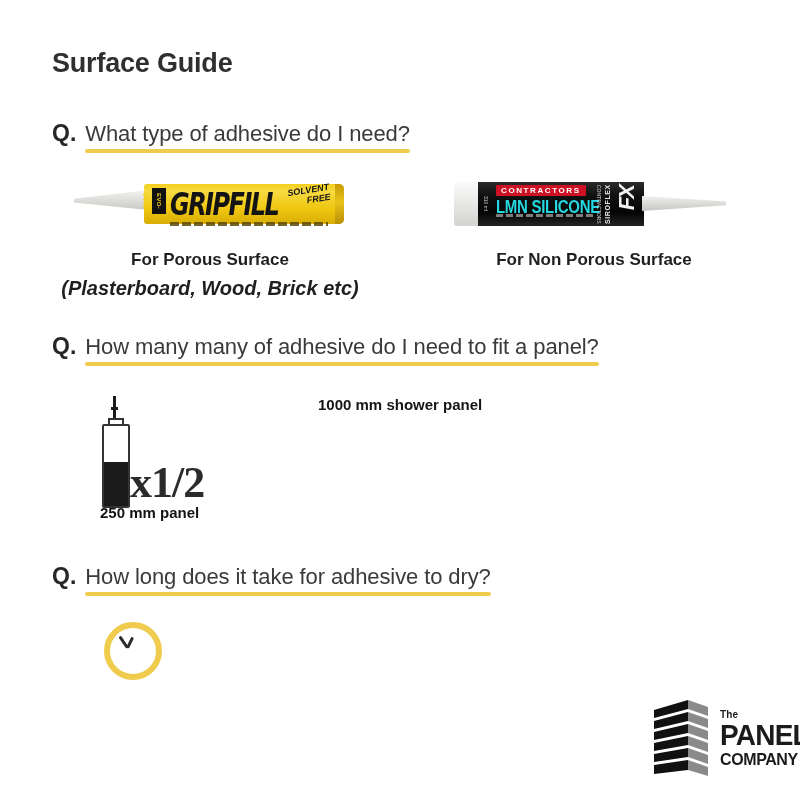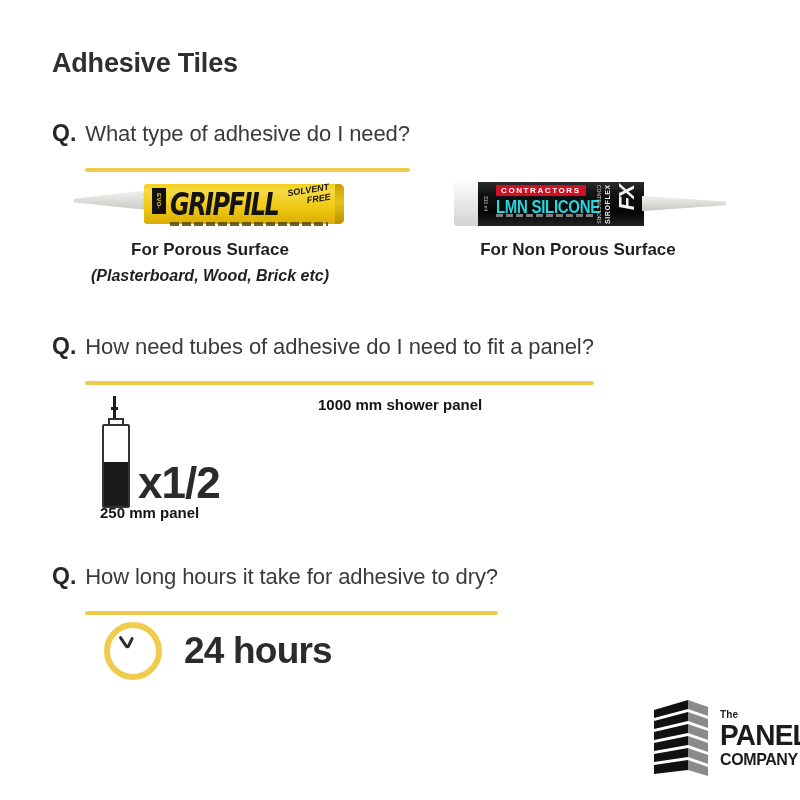--- a/index.html
+++ b/index.html
@@ -42,21 +42,21 @@
   .q-mark {
     font-size: 23px;
     font-weight: bold;
     color: #262626;
     margin-right: 9px;
     flex: none;
   }
   .q-text-wrap {
     position: relative;
     display: inline-block;
-    padding-bottom: 25px;
+    padding-bottom: 6px;
   }
   .q-text {
     font-size: 22px;
     font-weight: normal;
     color: #3a3a3a;
     white-space: nowrap;
     letter-spacing: -0.1px;
   }
   .q-underline {
     position: absolute;
@@ -239,48 +239,49 @@
   }
 
   
   .caption {
     position: absolute;
     text-align: center;
     width: 340px;
     color: #1f1f1f;
   }
   #cap-left  { left: 40px;  top: 240px; }
-  #cap-right { left: 408px; top: 240px; }
+  #cap-right { left: 424px; top: 240px; }
   .cap-main {
     font-size: 17px;
     font-weight: bold;
     margin-bottom: 7px;
+    margin-top: 10px;
   }
   .cap-sub {
-    font-size: 16px;
+    font-size: 20px;
     font-weight: bold;
     font-style: italic;
   }
 
   
   .qty-group { position: absolute; }
   #qty-half { left: 100px; top: 396px; }
   #qty-two  { left: 318px; top: 396px; }
 
   .qty-row {
     display: flex;
     align-items: flex-end;
   }
   .qty-mult {
     font-size: 44px;
     font-weight: bold;
     color: #2b2b2b;
     line-height: 0.95;
-    margin-left: 8px;
     letter-spacing: -1px;
+    font-family: Liberation Serif, serif;
   }
   .qty-label {
     margin-top: 0;
     font-size: 15px;
     font-weight: bold;
     color: #141414;
     white-space: nowrap;
   }
 
   
@@ -434,21 +435,21 @@
     transform: scaleY(1.08);
     transform-origin: left top;
     margin-top: 3px;
   }
 </style>
 </head>
 <body>
 
 <div class="page">
 
-  <div class="title">Adhesive Tiles</div>
+  <div class="title">Surface Guide</div>
 
   <div class="qrow" id="q1">
     <span class="q-mark">Q.</span>
     <span class="q-text-wrap">
       <span class="q-text">What type of adhesive do I need?</span>
       <span class="q-underline"></span>
     </span>
   </div>
 
   <div class="tube-photo" id="tube-gripfill">
@@ -480,21 +481,21 @@
     <div class="cap-main">For Porous Surface</div>
     <div class="cap-sub">(Plasterboard, Wood, Brick etc)</div>
   </div>
   <div class="caption" id="cap-right">
     <div class="cap-main">For Non Porous Surface</div>
   </div>
 
   <div class="qrow" id="q2">
     <span class="q-mark">Q.</span>
     <span class="q-text-wrap">
-      <span class="q-text">How need tubes of adhesive do I need to fit a panel?</span>
+      <span class="q-text">How many many of adhesive do I need to fit a panel?</span>
       <span class="q-underline"></span>
     </span>
   </div>
 
   <div class="qty-group" id="qty-half">
     <div class="qty-row">
       <div class="tube-ico">
         <div class="nz">
             <i></i>
             <u></u>
@@ -509,31 +510,30 @@
     <div class="qty-label">250 mm panel</div>
   </div>
 
   <div class="qty-group" id="qty-two">
     <div class="qty-label">1000 mm shower panel</div>
   </div>
 
   <div class="qrow" id="q3">
     <span class="q-mark">Q.</span>
     <span class="q-text-wrap">
-      <span class="q-text">How long hours it take for adhesive to dry?</span>
+      <span class="q-text">How long does it take for adhesive to dry?</span>
       <span class="q-underline"></span>
     </span>
   </div>
 
   <div id="answer-row">
     <div class="clock">
       <span class="hand-long"></span>
       <span class="hand-short"></span>
     </div>
-    <div class="answer-text">24 hours</div>
   </div>
 
   <div id="logo">
     <div class="logo-mark">
       <svg width="62" height="80" viewBox="0 0 62 80" xmlns="http://www.w3.org/2000/svg">
         <g>
 
           <polygon points="4,12 38,2 38,11 4,20" fill="#111111"></polygon>
           <polygon points="38,2 58,9 58,18 38,11" fill="#8a8a8a"></polygon>
 

